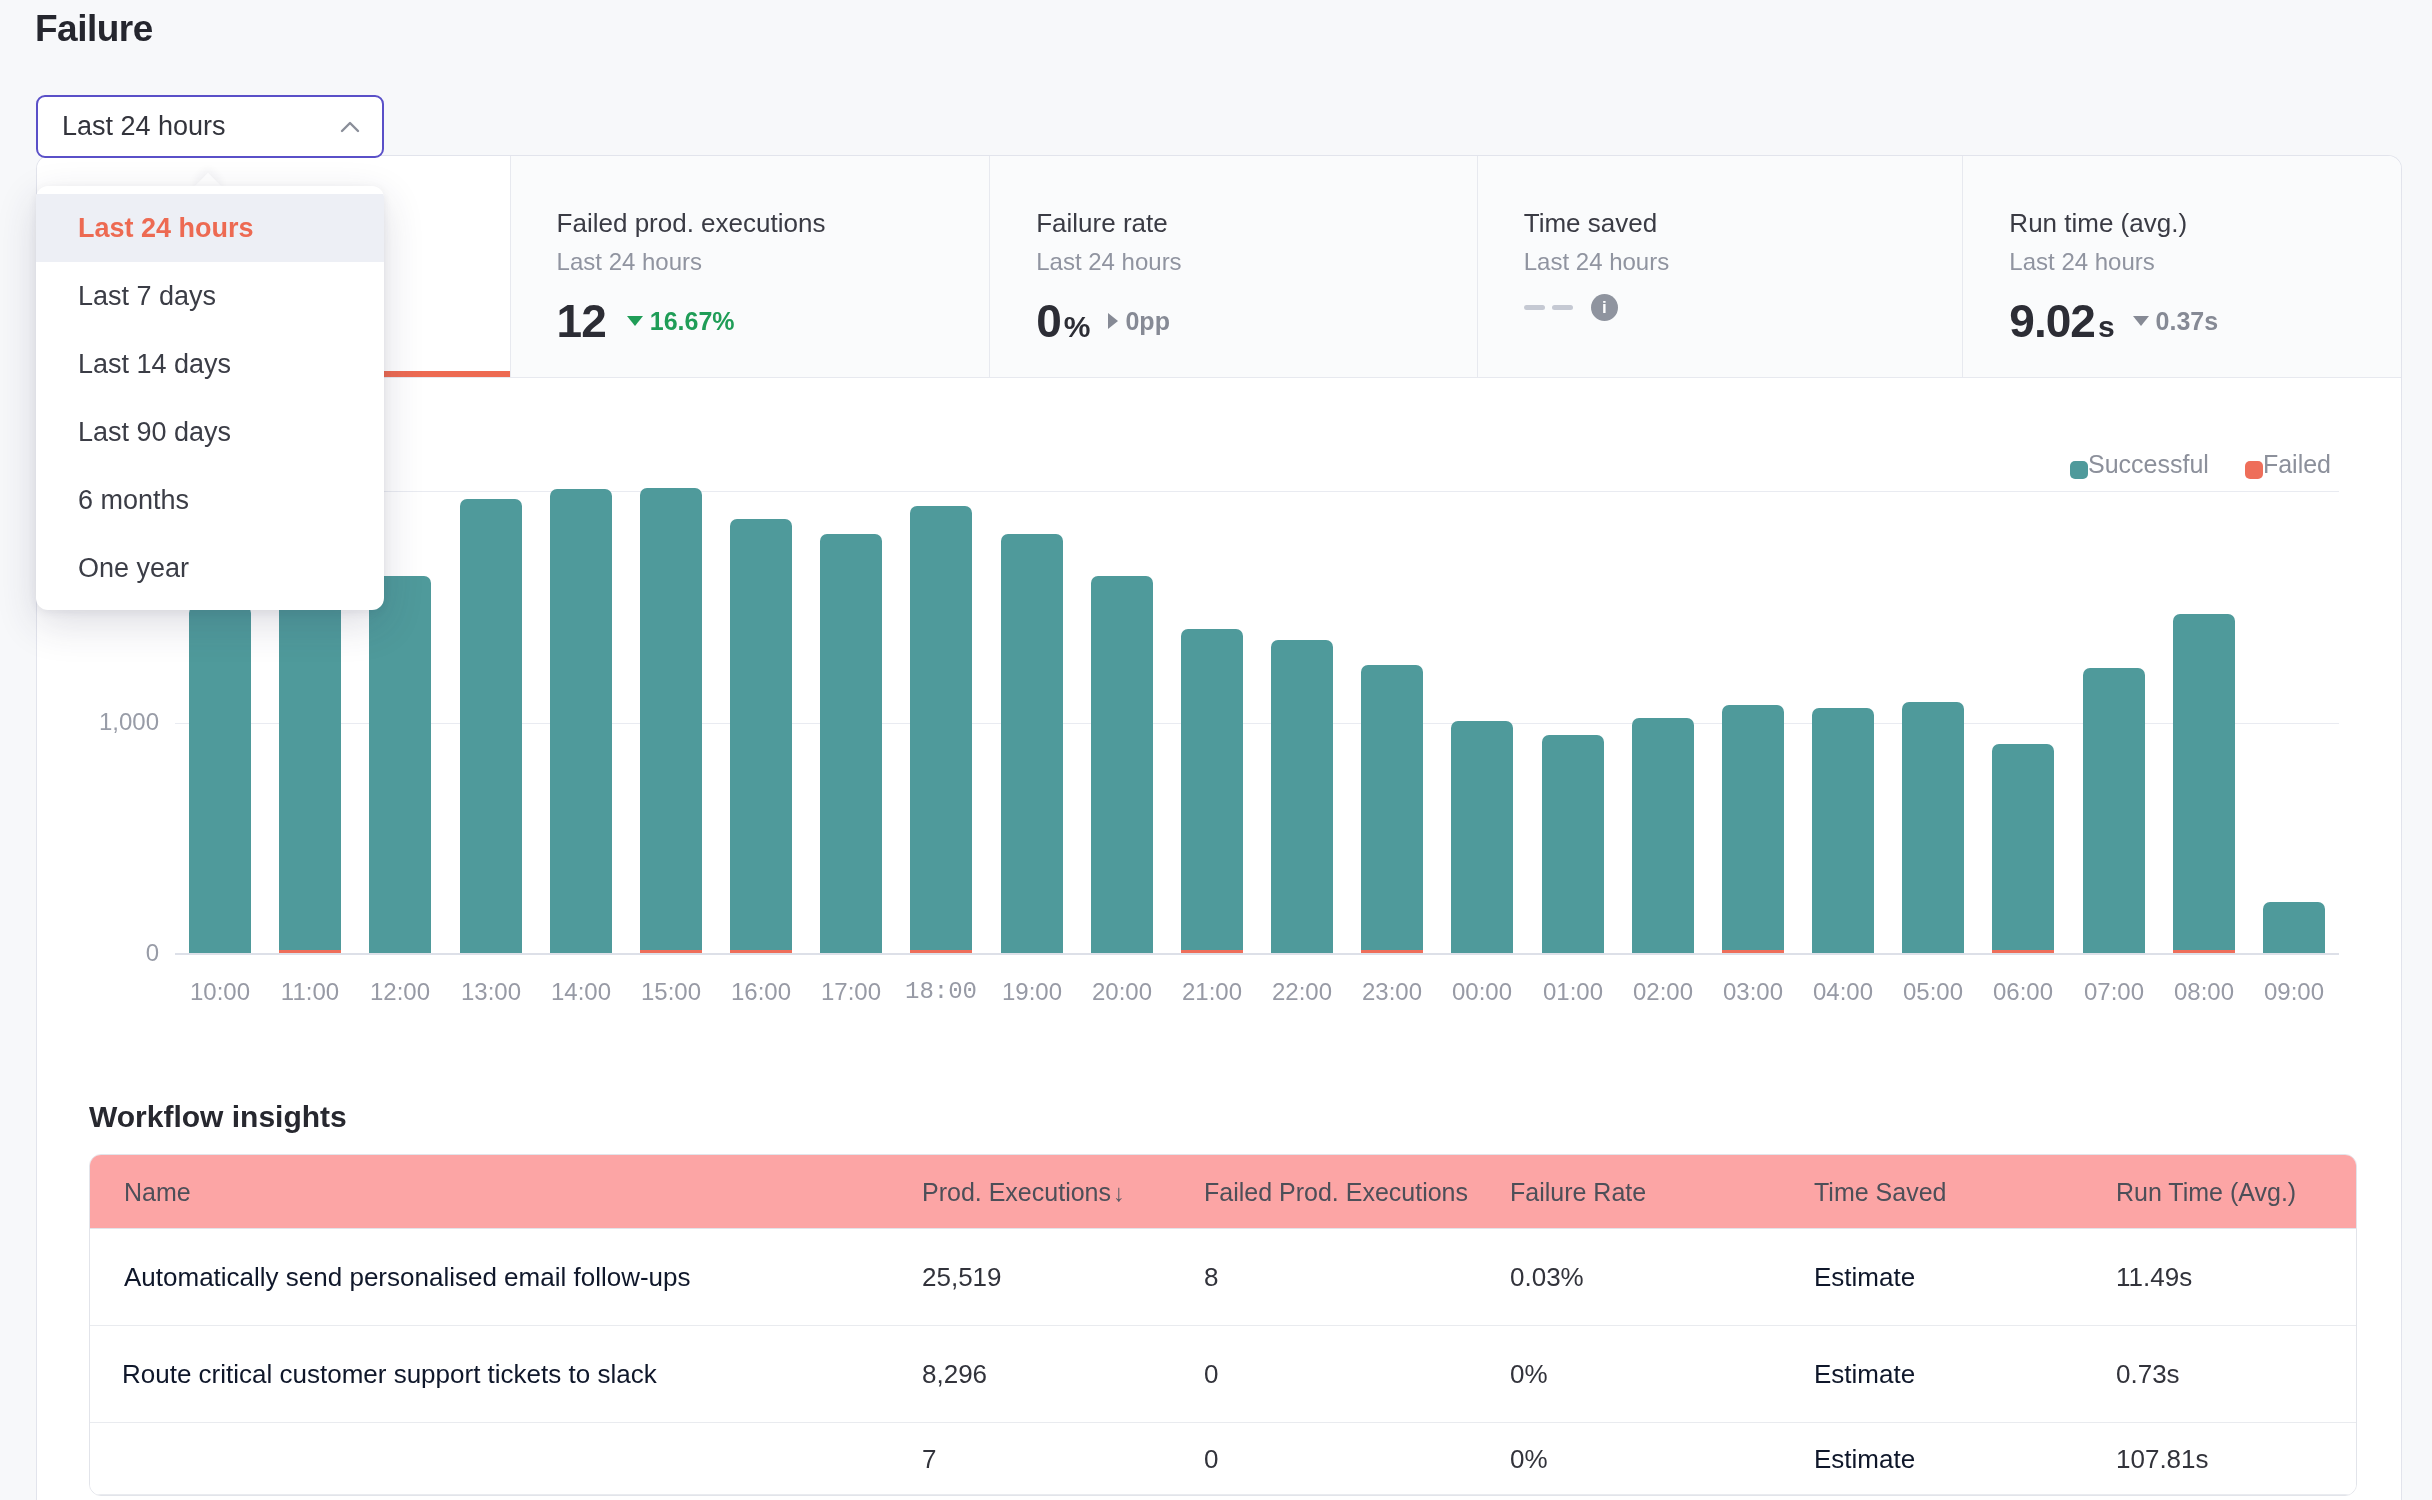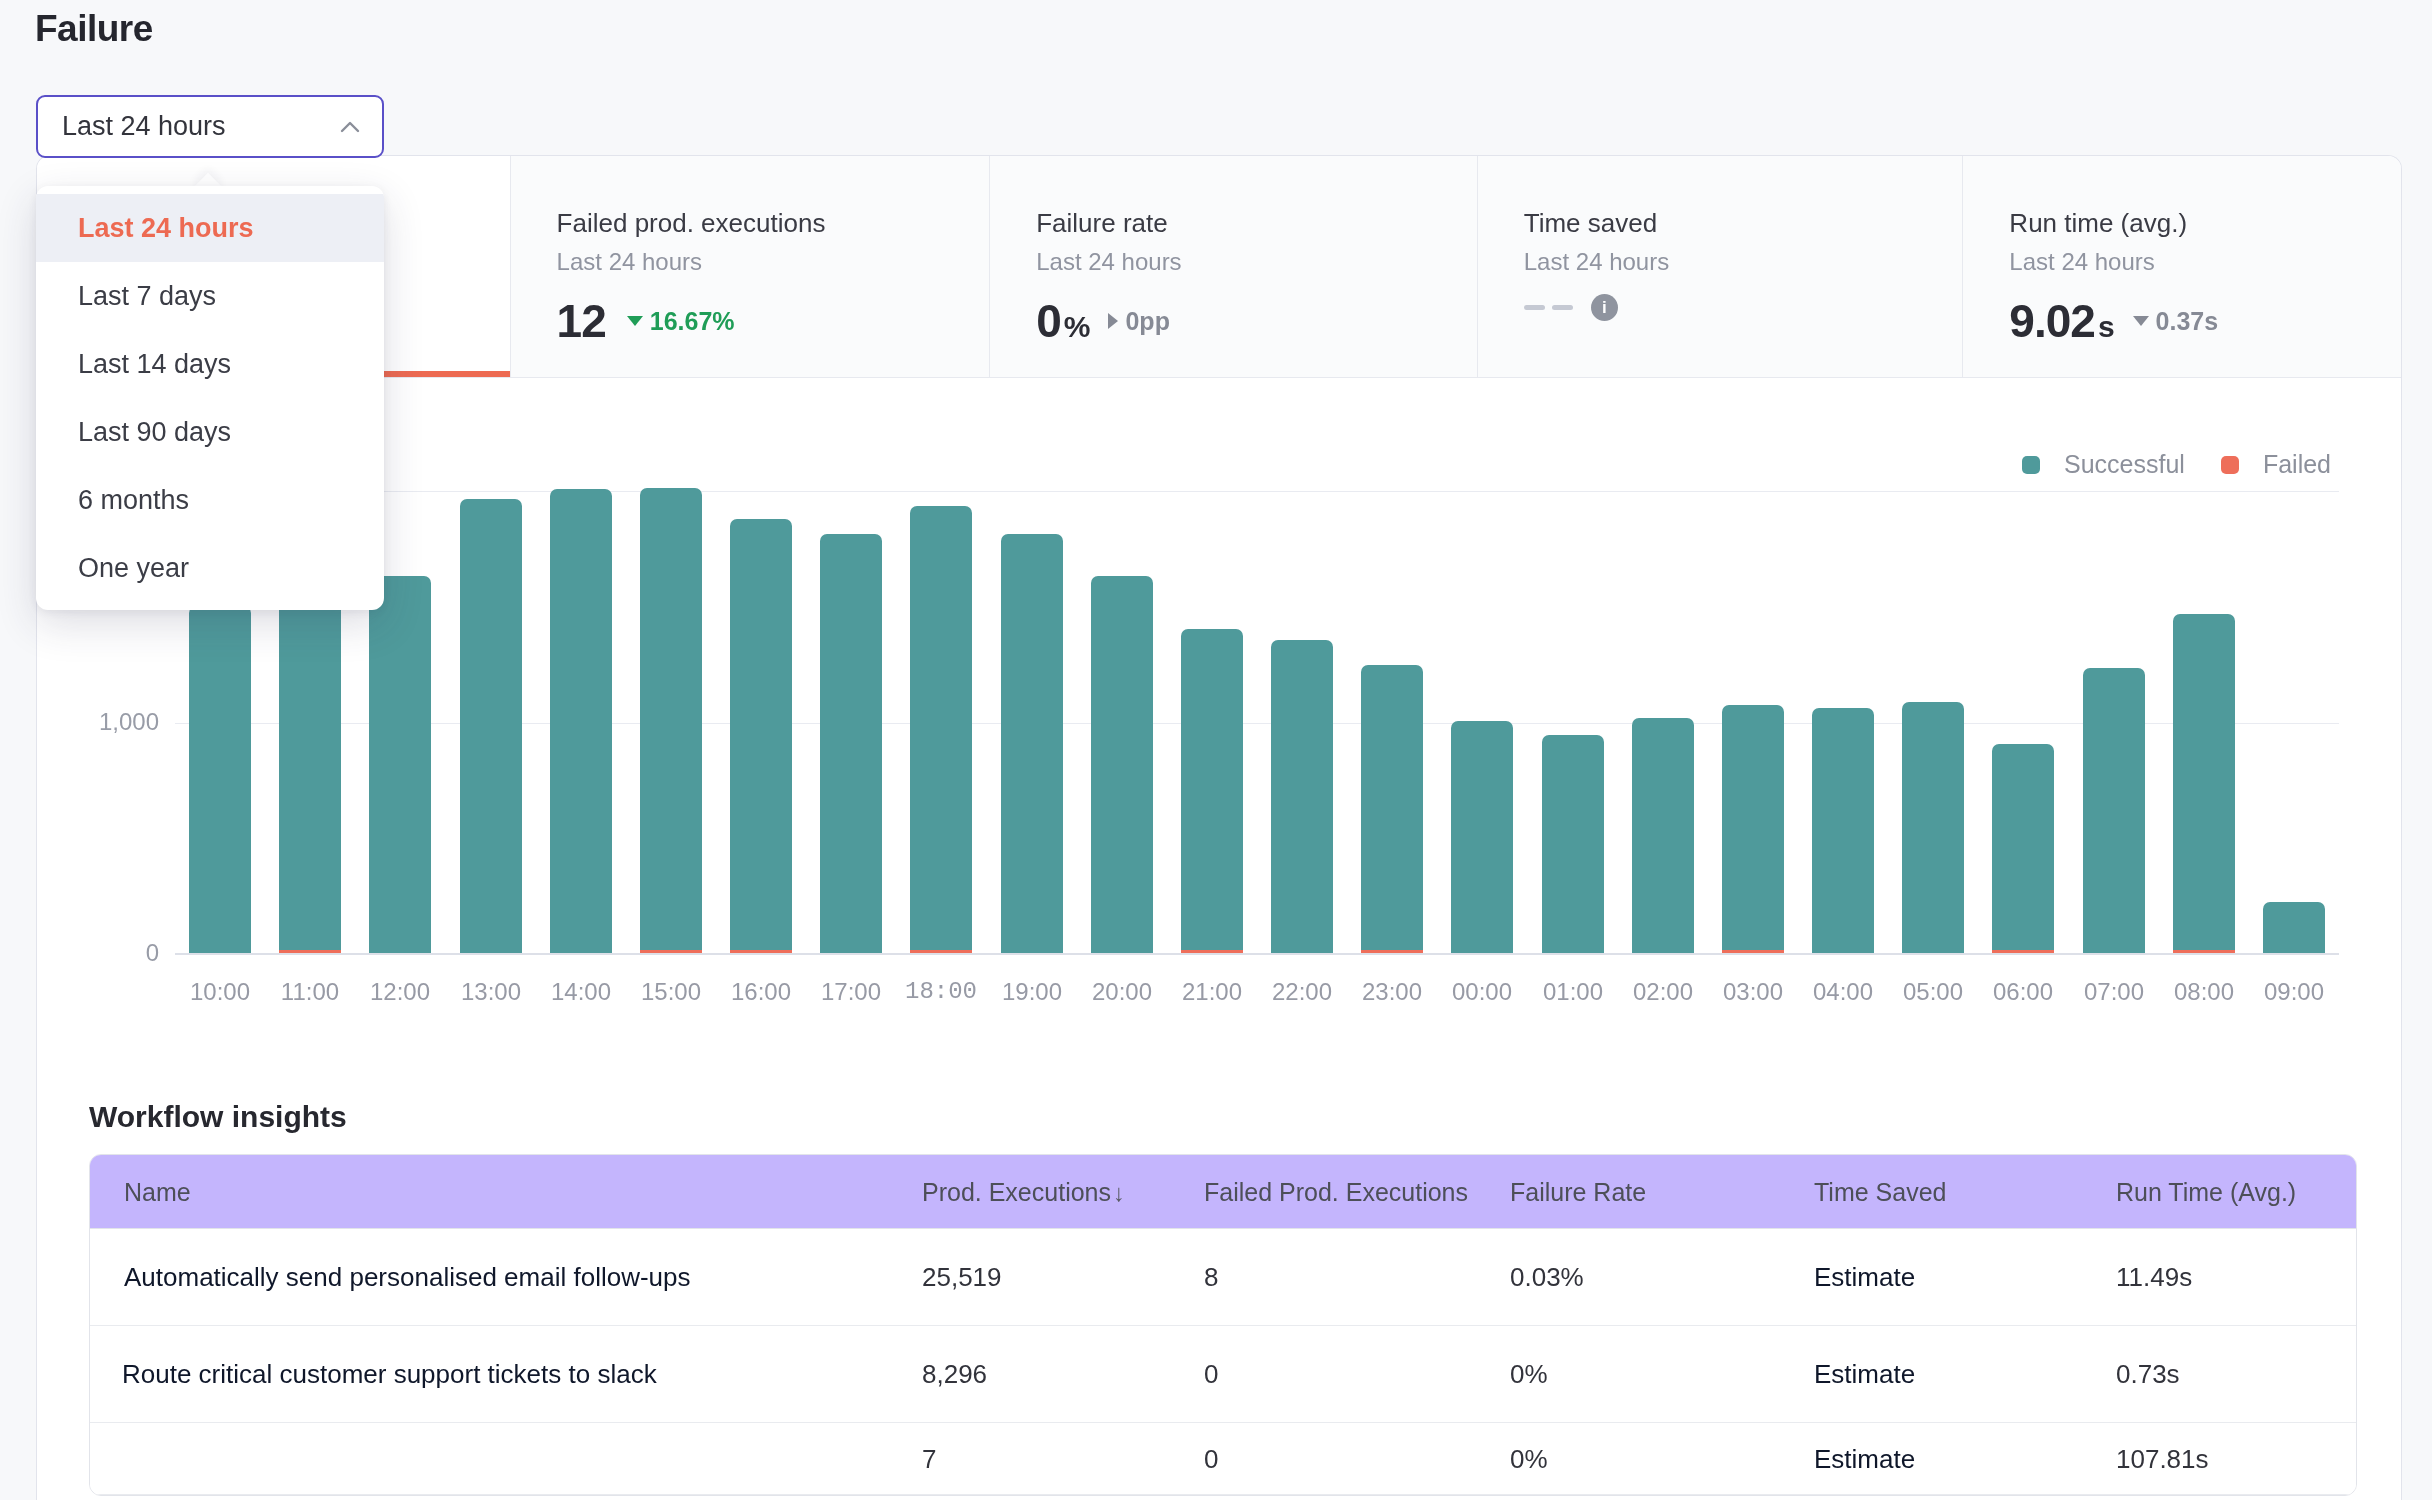--- a/index.html
+++ b/index.html
@@ -35,28 +35,28 @@
   .plot{position:absolute;left:138px;top:222px;width:2164px;height:577px;}
   .gridline{position:absolute;left:0;width:100%;height:1px;background:#e9ebf1;}
   .baseline{position:absolute;left:0;bottom:0;width:100%;height:2px;background:#dde0e8;}
   .ylabel{position:absolute;width:120px;text-align:right;font-size:24px;color:#989ca7;}
   .bar{position:absolute;bottom:2px;width:62px;display:flex;flex-direction:column;}
   .bar-success{width:100%;border-radius:7px 7px 0 0;}
   .bar-fail{width:100%;height:3px;}
   .xlabels{position:absolute;left:138px;top:822px;width:2164px;height:32px;}
   .xlabel{position:absolute;width:100px;text-align:center;font-size:24px;color:#979aa5;}
   .legend{position:absolute;top:294px;right:70px;display:flex;align-items:center;gap:36px;}
-  .lg-item{display:flex;align-items:center;gap:24px;cursor:pointer;}
+  .lg-item{display:flex;align-items:flex-end;gap:0;cursor:pointer;}
   .lg-swatch{width:18px;height:18px;border-radius:5px;}
   .lg-label{font-size:25px;color:#8c909b;}
 
   
   .wf-heading{position:absolute;left:52px;top:920px;font-size:30px;font-weight:700;color:#27282f;margin-top:24px;}
   .table-card{position:absolute;left:52px;top:998px;width:2268px;border:1px solid #e2e4ea;border-radius:12px;overflow:hidden;background:#fff;}
-  .t-header{position:relative;height:74px;background:#c4b5fd;border-bottom:1px solid #e2e4ea;}
+  .t-header{position:relative;height:74px;background:#fca5a5;border-bottom:1px solid #e2e4ea;}
   .t-row{position:relative;height:97px;border-bottom:1px solid #e9ebef;background:#fff;}
   .t-row:last-child{height:72px;}
   .t-cell{position:absolute;top:50%;transform:translateY(-50%);font-size:26px;color:#32333b;white-space:nowrap;}
   .t-head-cell{position:absolute;top:50%;transform:translateY(-50%);font-size:25px;color:#4d4f58;white-space:nowrap;cursor:pointer;}
   .sort-arrow{font-size:24px;color:#5a5c64;margin-left:2px;}
   a.t-link{color:#0f172a;text-underline-offset:4px;cursor:pointer;}
 
   
   .dd-trigger{position:absolute;left:36px;top:95px;width:348px;height:63px;background:#fff;border:2px solid var(--purple,#5a50c8);
     border-radius:9px;display:flex;align-items:center;justify-content:space-between;padding:0 22px 0 24px;cursor:pointer;z-index:60;}

